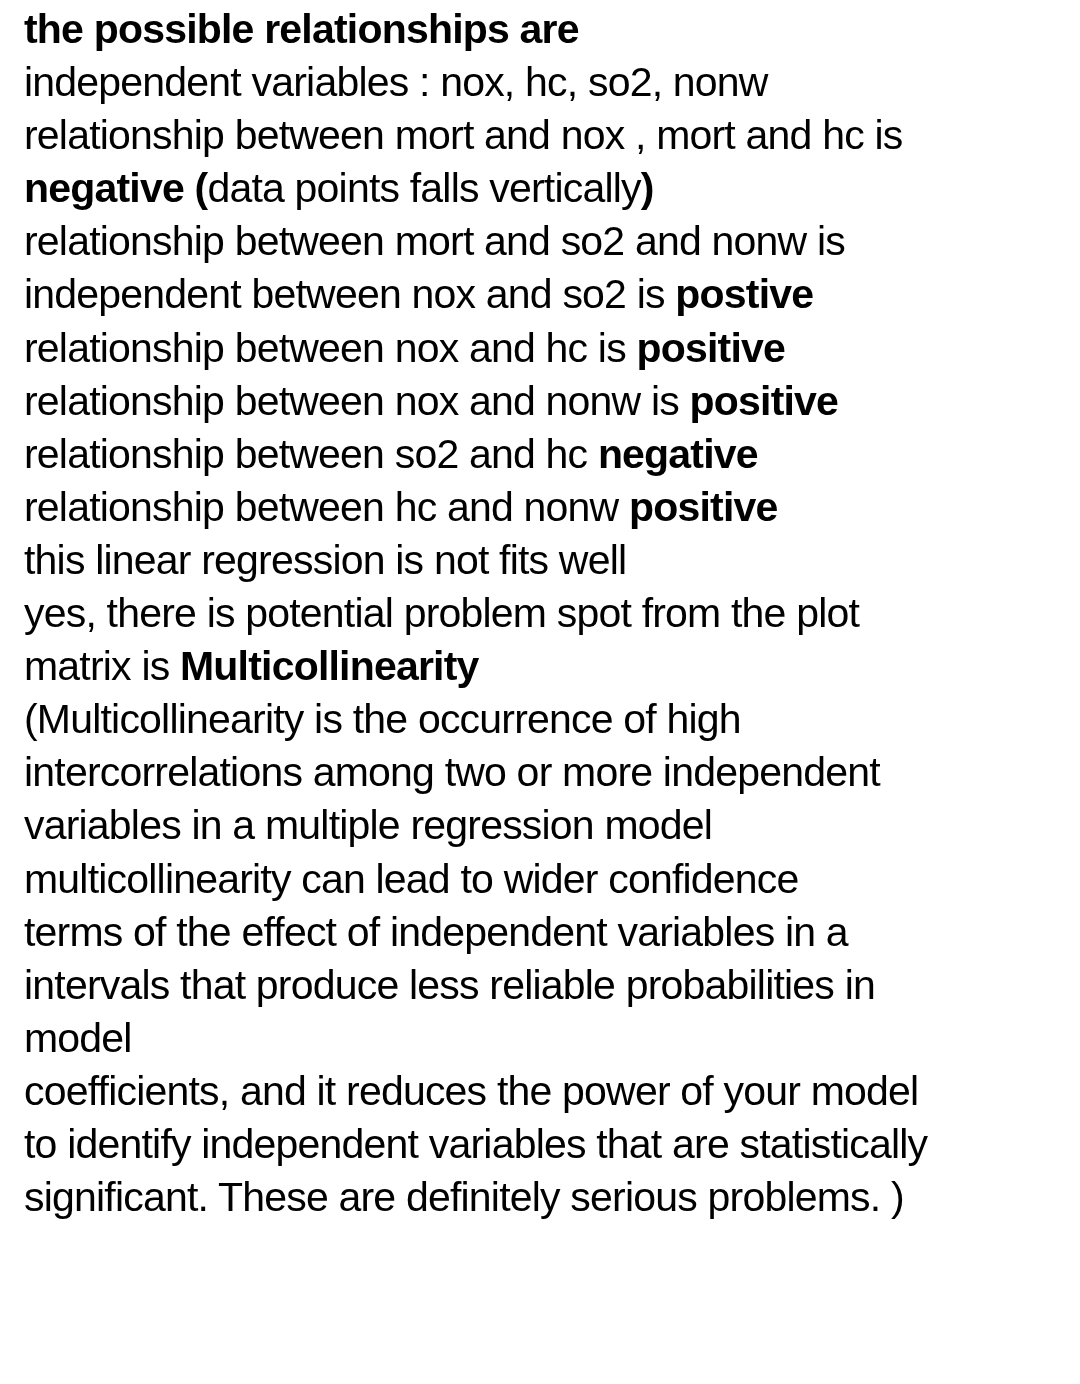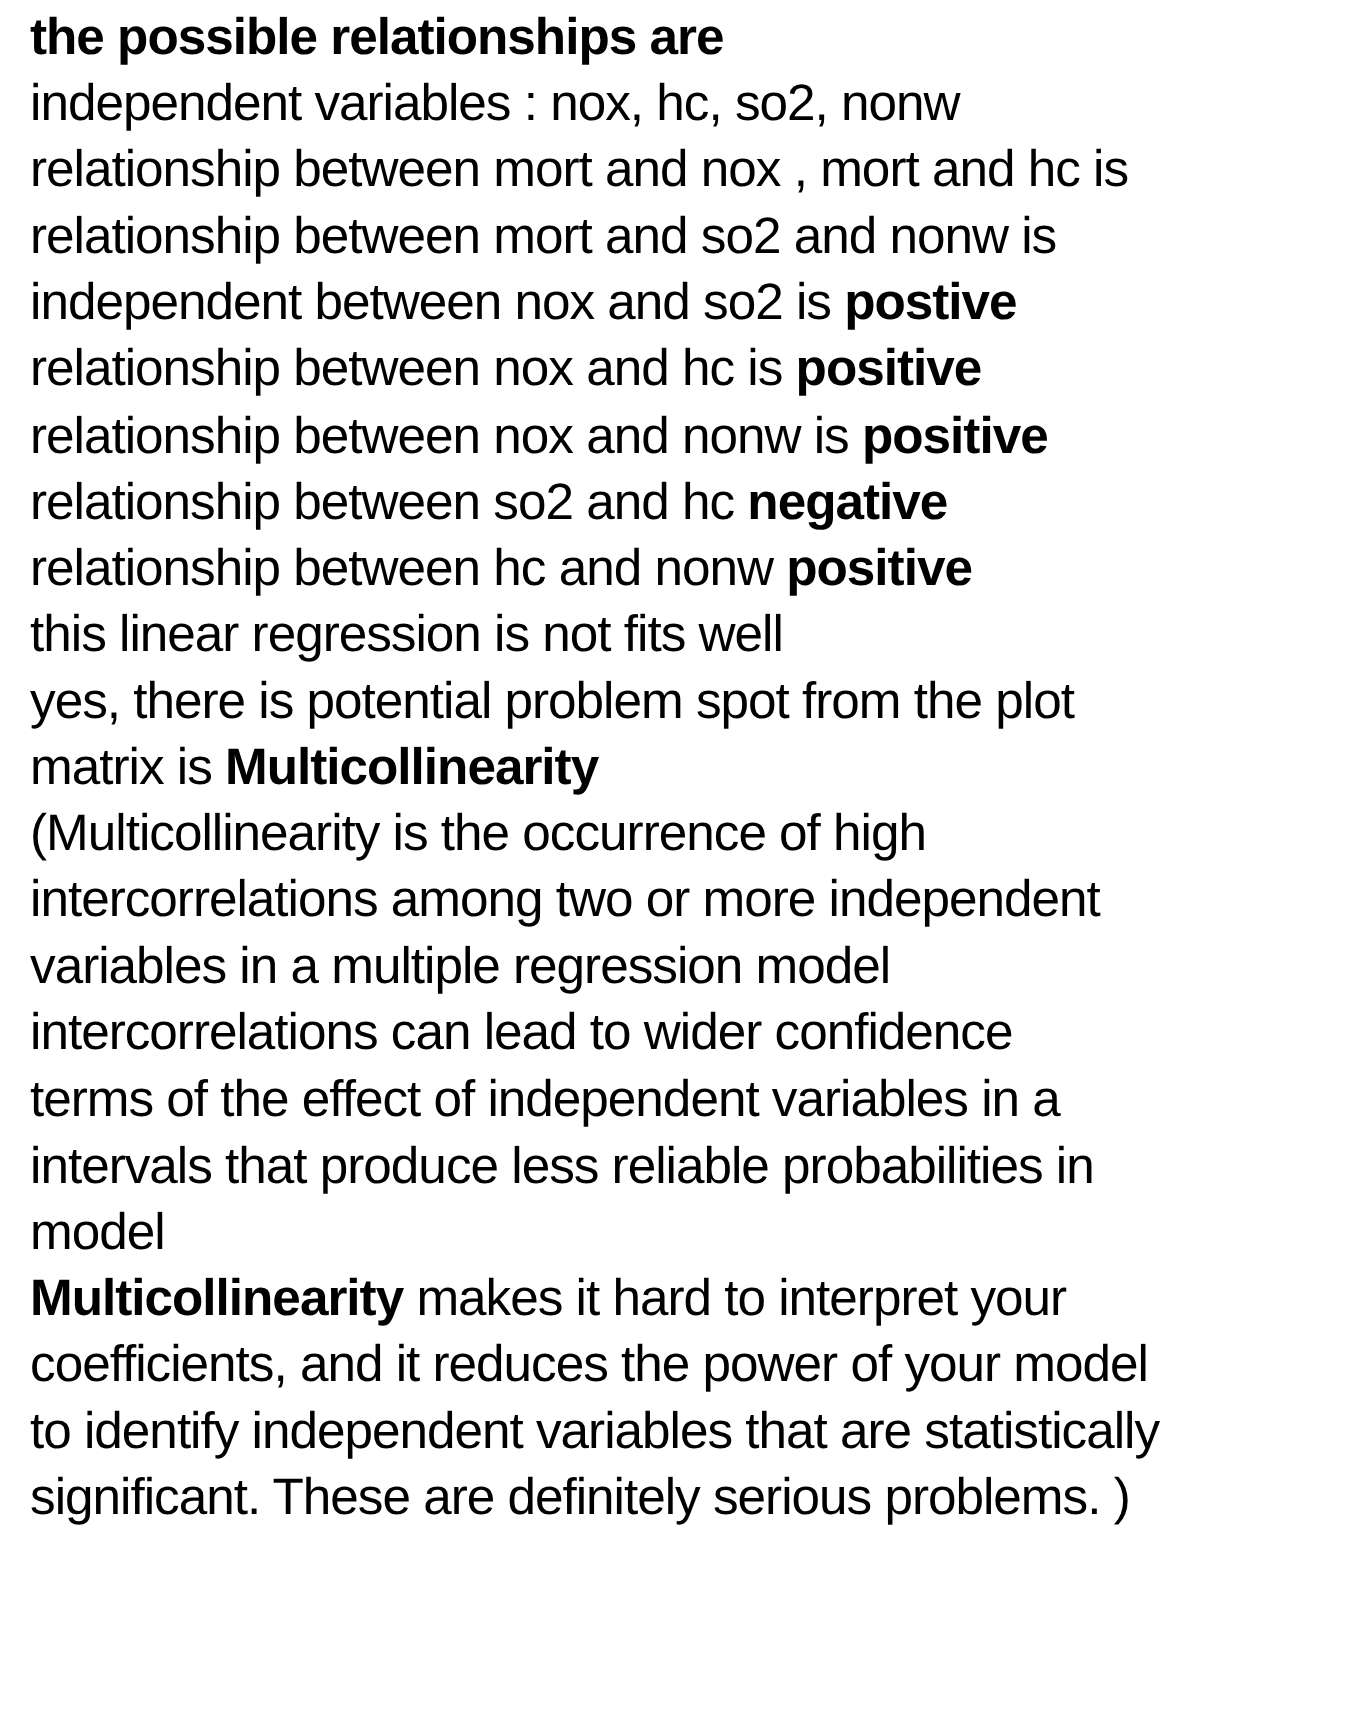--- a/index.html
+++ b/index.html
@@ -29,33 +29,33 @@
   .seg { font-weight: 400; margin-top: 32px; }
   .seg.bold { font-weight: 700; }
 </style>
 </head>
 <body style="background: rgb(255, 255, 255); color: rgb(0, 0, 0);">
 
 <div class="doc" id="doc-root">
     <div class="line"><span class="seg bold">the possible relationships are</span></div>
     <div class="line"><span class="seg">independent variables : nox, hc, so2, nonw</span></div>
     <div class="line"><span class="seg">relationship between mort and nox , mort and hc is</span></div>
+    <div class="line"><span class="seg bold">negative (</span><span class="seg">data points falls vertically</span><span class="seg bold">)</span></div>
     <div class="line"><span class="seg">relationship between mort and so2 and nonw is</span></div>
     <div class="line"><span class="seg">independent between nox and so2 is </span><span class="seg bold">postive</span></div>
     <div class="line"><span class="seg">relationship between nox and hc is </span><span class="seg bold">positive</span></div>
     <div class="line"><span class="seg">relationship between nox and nonw is </span><span class="seg bold">positive</span></div>
     <div class="line"><span class="seg">relationship between so2 and hc </span><span class="seg bold">negative</span></div>
     <div class="line"><span class="seg">relationship between hc and nonw </span><span class="seg bold">positive</span></div>
     <div class="line"><span class="seg">this linear regression is not fits well</span></div>
     <div class="line"><span class="seg">yes, there is potential problem spot from the plot</span></div>
     <div class="line"><span class="seg">matrix is </span><span class="seg bold">Multicollinearity</span></div>
     <div class="line"><span class="seg">(Multicollinearity is the occurrence of high</span></div>
     <div class="line"><span class="seg">intercorrelations among two or more independent</span></div>
     <div class="line"><span class="seg">variables in a multiple regression model</span></div>
-    <div class="line"><span class="seg">intercorrelations can lead to wider confidence</span></div>
+    <div class="line"><span class="seg">multicollinearity can lead to wider confidence</span></div>
     <div class="line"><span class="seg">terms of the effect of independent variables in a</span></div>
     <div class="line"><span class="seg">intervals that produce less reliable probabilities in</span></div>
     <div class="line"><span class="seg">model</span></div>
-    <div class="line"><span class="seg bold">Multicollinearity</span><span class="seg"> makes it hard to interpret your</span></div>
     <div class="line"><span class="seg">coefficients, and it reduces the power of your model</span></div>
     <div class="line"><span class="seg">to identify independent variables that are statistically</span></div>
     <div class="line"><span class="seg">significant. These are definitely serious problems. )</span></div>
   </div>
 
 </body></html>

